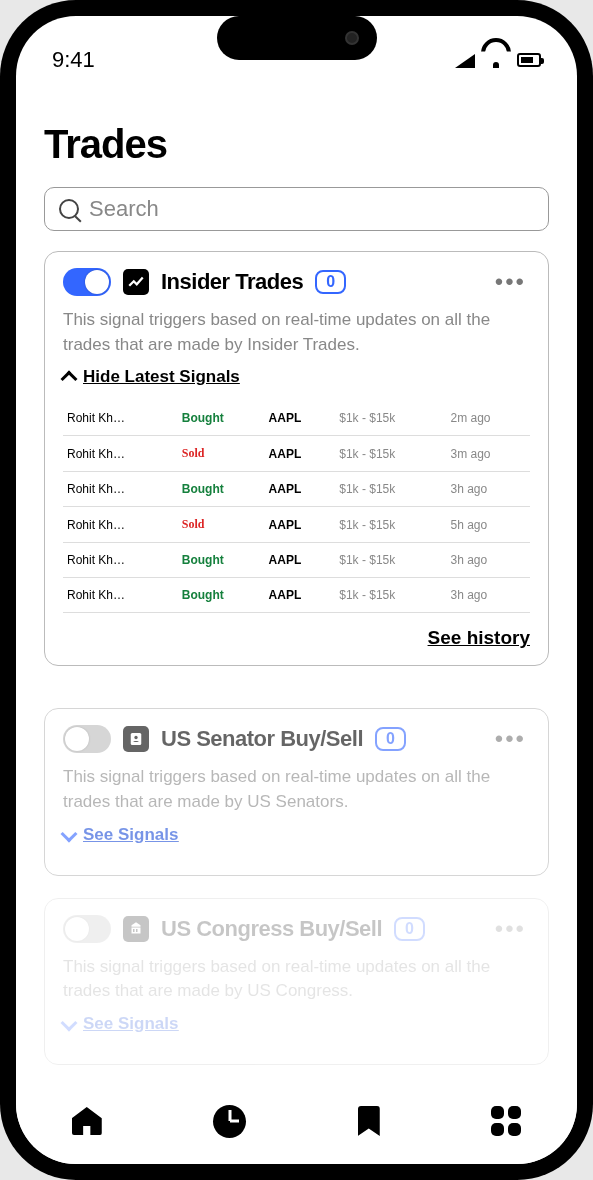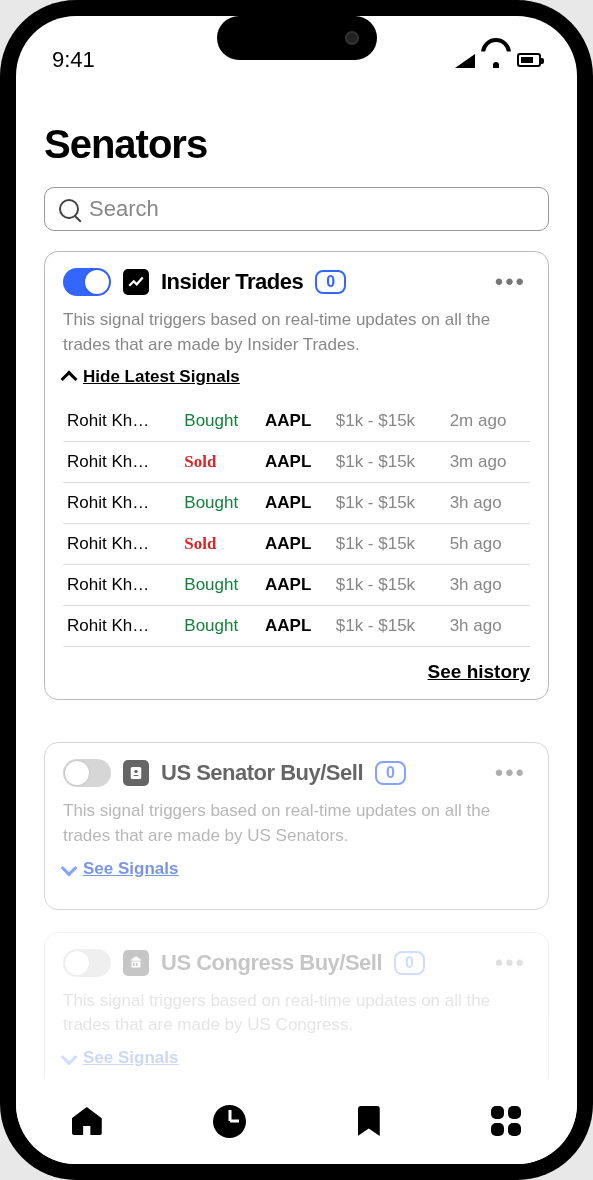--- a/index.html
+++ b/index.html
@@ -39,24 +39,24 @@
   .signal-icon { width:26px; height:26px; background:#000; border-radius:5px; display:flex; align-items:center; justify-content:center; flex-shrink:0;}
   .signal-icon svg { width:18px; height:18px; }
   .card-title { font-size:22px; font-weight:800; letter-spacing:-0.5px; }
   .badge { border:2px solid #3366ff; color:#3366ff; border-radius:8px; padding:1px 9px; font-size:16px; font-weight:600; }
   .dots { margin-left:auto; color:#777; font-size:24px; letter-spacing:2px; line-height:1; padding:0 4px;}
   .card-desc { color:#888; font-size:17px; margin:12px 0 10px 0; line-height:1.45; }
   .hide-row { display:flex; align-items:center; gap:8px; margin:8px 0 14px 0; font-size:17px; font-weight:600; text-decoration:underline; }
   .chev { width:12px; height:12px; border-left:3px solid #000; border-top:3px solid #000; transform: rotate(45deg); margin-top:4px;}
   .chev.down { transform: rotate(-135deg); margin-top:-2px; border-color:#3366ff; }
   .see-signals { color:#1d4ed8; text-decoration:underline; font-weight:600; font-size:17px; }
-  .trades-table { width:100%; border-collapse:collapse; font-size:17px; }
+  .trades-table { width:100%; border-collapse:collapse; font-size:12px; }
   .trades-table td { padding:10px 4px; border-bottom:1px solid #ddd; white-space:nowrap; overflow:hidden; text-overflow:ellipsis; }
   .trades-table tr td:first-child { max-width:90px; }
-  .bought { color:#15803d; font-weight:400; }
+  .bought { color:#15803d; font-weight:700; }
   .sold { color:#dc2626; font-weight:700;font-family:Liberation Serif, serif; }
   .muted { color:#888; }
   .see-history { text-align:right; font-size:19px; font-weight:700; text-decoration:underline; margin-top:14px; }
   .bottom-nav { position:absolute; bottom:0; left:0; right:0; height:86px; display:flex; justify-content:space-around; align-items:center; background:rgba(255,255,255,.92); z-index:5; }
   .home-icon { width:30px; height:28px; background:#000; clip-path: polygon(50% 0, 100% 40%, 100% 100%, 62% 100%, 62% 68%, 38% 68%, 38% 100%, 0 100%, 0 40%); border-radius:2px; }
   .clock-icon { width:33px; height:33px; border-radius:50%; background:#000; position:relative; }
   .clock-icon::before { content:""; position:absolute; left:50%; top:50%; width:3px; height:11px; background:#fff; transform-origin:bottom; transform:translate(-50%,-100%);}
   .clock-icon::after { content:""; position:absolute; left:50%; top:50%; width:9px; height:3px; background:#fff; transform:translateY(-50%);}
   .bookmark-icon { width:22px; height:30px; background:#000; clip-path: polygon(0 0,100% 0,100% 100%,50% 75%,0 100%); border-radius:3px 3px 0 0;}
   .grid-icon { width:30px; height:30px; display:grid; grid-template-columns:1fr 1fr; grid-template-rows:1fr 1fr; gap:4px; }
@@ -72,21 +72,21 @@
     <div class="status-bar">
       <div>9:41</div>
       <div class="status-right">
         <div class="cell-icon"></div>
         <div class="wifi-icon"></div>
         <div class="battery-icon"></div>
       </div>
     </div>
 
     <div class="content">
-      <h1 class="page-title">Senators</h1>
+      <h1 class="page-title">Trades</h1>
 
       <div class="search-box">
         <div class="search-icon"></div>
         <input type="text" placeholder="Search" style="">
       </div>
 
       <div class="card">
         <div class="card-header">
           <div class="toggle on"></div>
           <div class="signal-icon">

